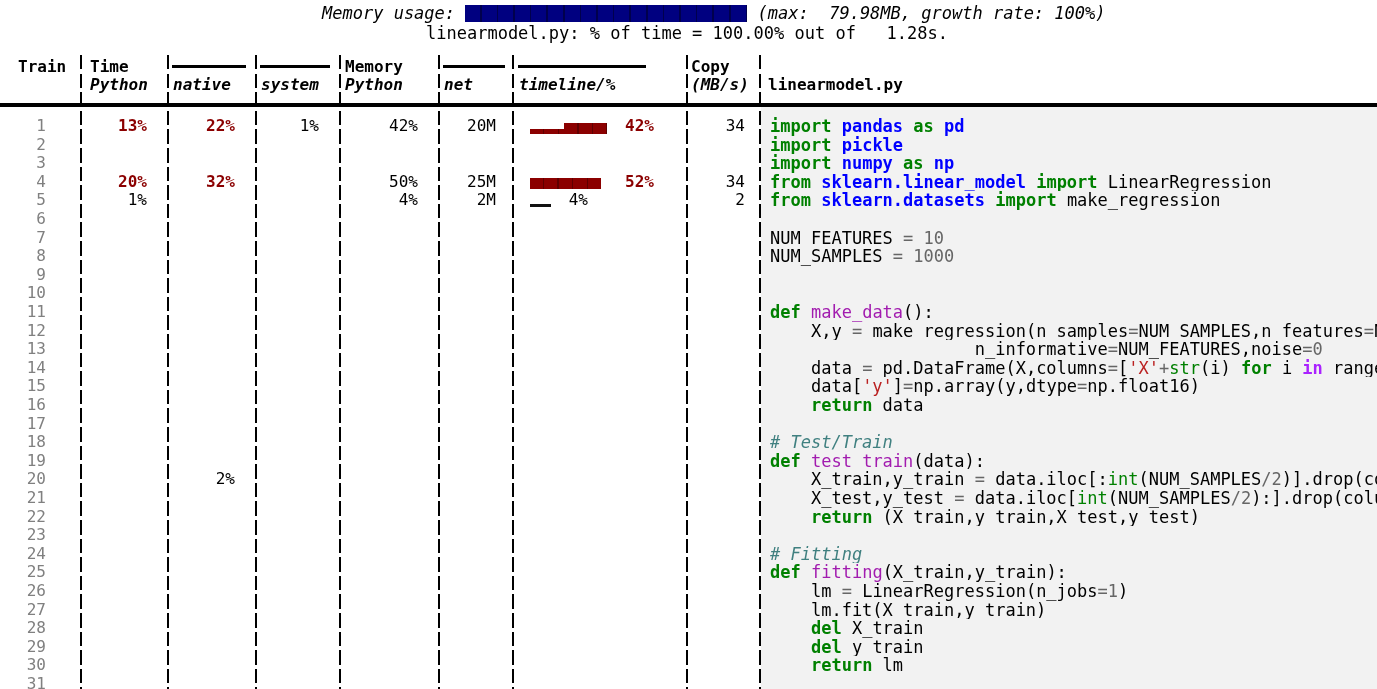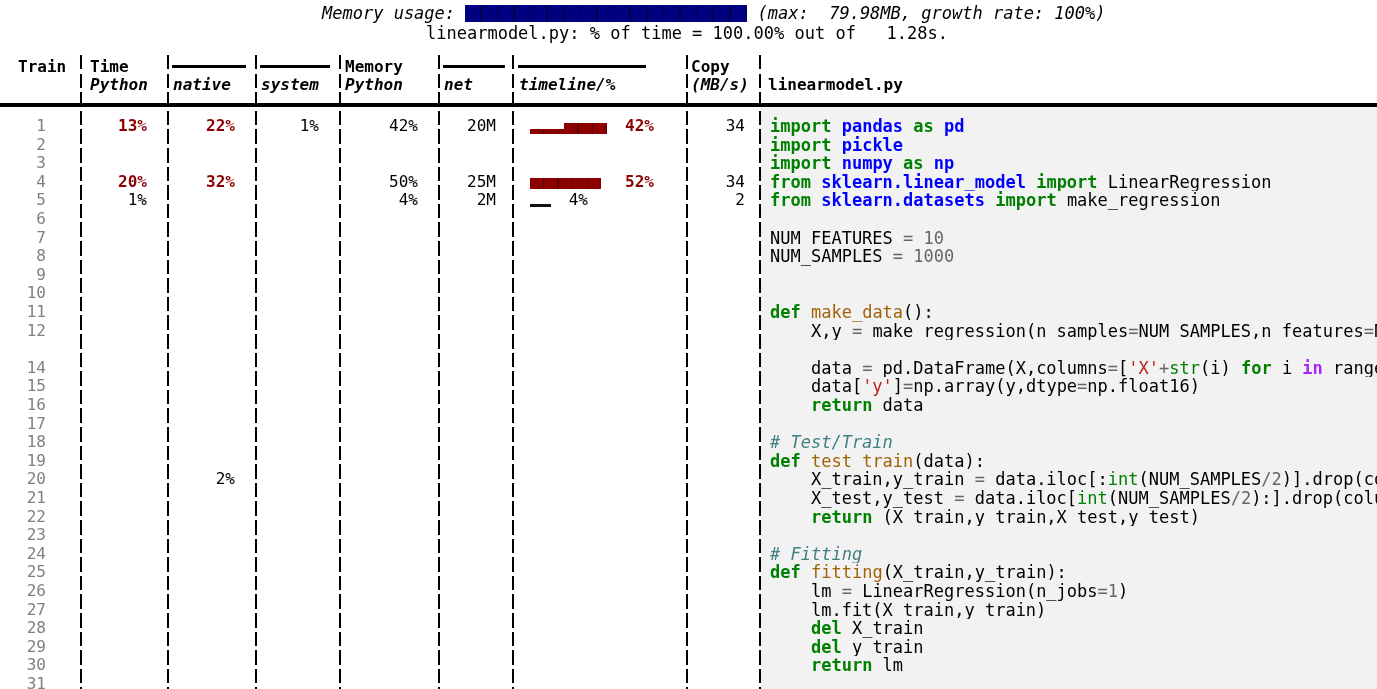--- a/index.html
+++ b/index.html
@@ -50,21 +50,21 @@
   .bar-solid{width:71px;height:11px;
              background:repeating-linear-gradient(to right,#8b0000 0 13px,#5f0000 13px 14.5px);}
   .bar-tick{width:21px;height:3px;background:#111;bottom:3px;}
   .tl-label{position:absolute;top:0;font-size:16px;line-height:18.6px;font-weight:bold;color:#8b0000;}
   .tl-label.plain{color:#000;font-weight:normal;}
 
   
   .tok-t{color:#000;}
   .tok-k{color:#008000;font-weight:bold;}
   .tok-nn{color:#0000ff;font-weight:bold;}
-  .tok-nf{color:#a16207;}
+  .tok-nf{color:#a21caf;}
   .tok-c{color:#408080;font-style:italic;}
   .tok-s{color:#ba2121;}
   .tok-o{color:#666666;}
   .tok-m{color:#666666;}
   .tok-nb{color:#008000;}
   .tok-ow{color:#aa22ff;font-weight:bold;}
 </style>
 </head>
 <body>
 
@@ -233,20 +233,31 @@
         <span class="cell c-line">12</span>
         <span class="cell c-time"></span>
         <span class="cell c-native"></span>
         <span class="cell c-system"></span>
         <span class="cell c-mem"></span>
         <span class="cell c-net"></span>
         <span class="cell c-tl"></span>
         <span class="cell c-copy"></span>
         <span class="cell c-code"><span class="tok-t">    X,y </span><span class="tok-o">= </span><span class="tok-t">make_regression(n_samples</span><span class="tok-o">=</span><span class="tok-t">NUM_SAMPLES,n_features</span><span class="tok-o">=</span><span class="tok-t">NUM_FEATURES,</span></span>
       </div>
+      <div class="row" style="top: 223.2px;">
+        <span class="cell c-line">13</span>
+        <span class="cell c-time"></span>
+        <span class="cell c-native"></span>
+        <span class="cell c-system"></span>
+        <span class="cell c-mem"></span>
+        <span class="cell c-net"></span>
+        <span class="cell c-tl"></span>
+        <span class="cell c-copy"></span>
+        <span class="cell c-code"><span class="tok-t">                    n_informative</span><span class="tok-o">=</span><span class="tok-t">NUM_FEATURES,noise</span><span class="tok-o">=</span><span class="tok-m">0</span></span>
+      </div>
       <div class="row" style="top: 241.8px;">
         <span class="cell c-line">14</span>
         <span class="cell c-time"></span>
         <span class="cell c-native"></span>
         <span class="cell c-system"></span>
         <span class="cell c-mem"></span>
         <span class="cell c-net"></span>
         <span class="cell c-tl"></span>
         <span class="cell c-copy"></span>
         <span class="cell c-code"><span class="tok-t">    data </span><span class="tok-o">= </span><span class="tok-t">pd.DataFrame(X,columns</span><span class="tok-o">=</span><span class="tok-t">[</span><span class="tok-s">'X'</span><span class="tok-o">+</span><span class="tok-nb">str</span><span class="tok-t">(i) </span><span class="tok-k">for</span><span class="tok-t"> i </span><span class="tok-ow">in</span><span class="tok-t"> range(</span></span>

